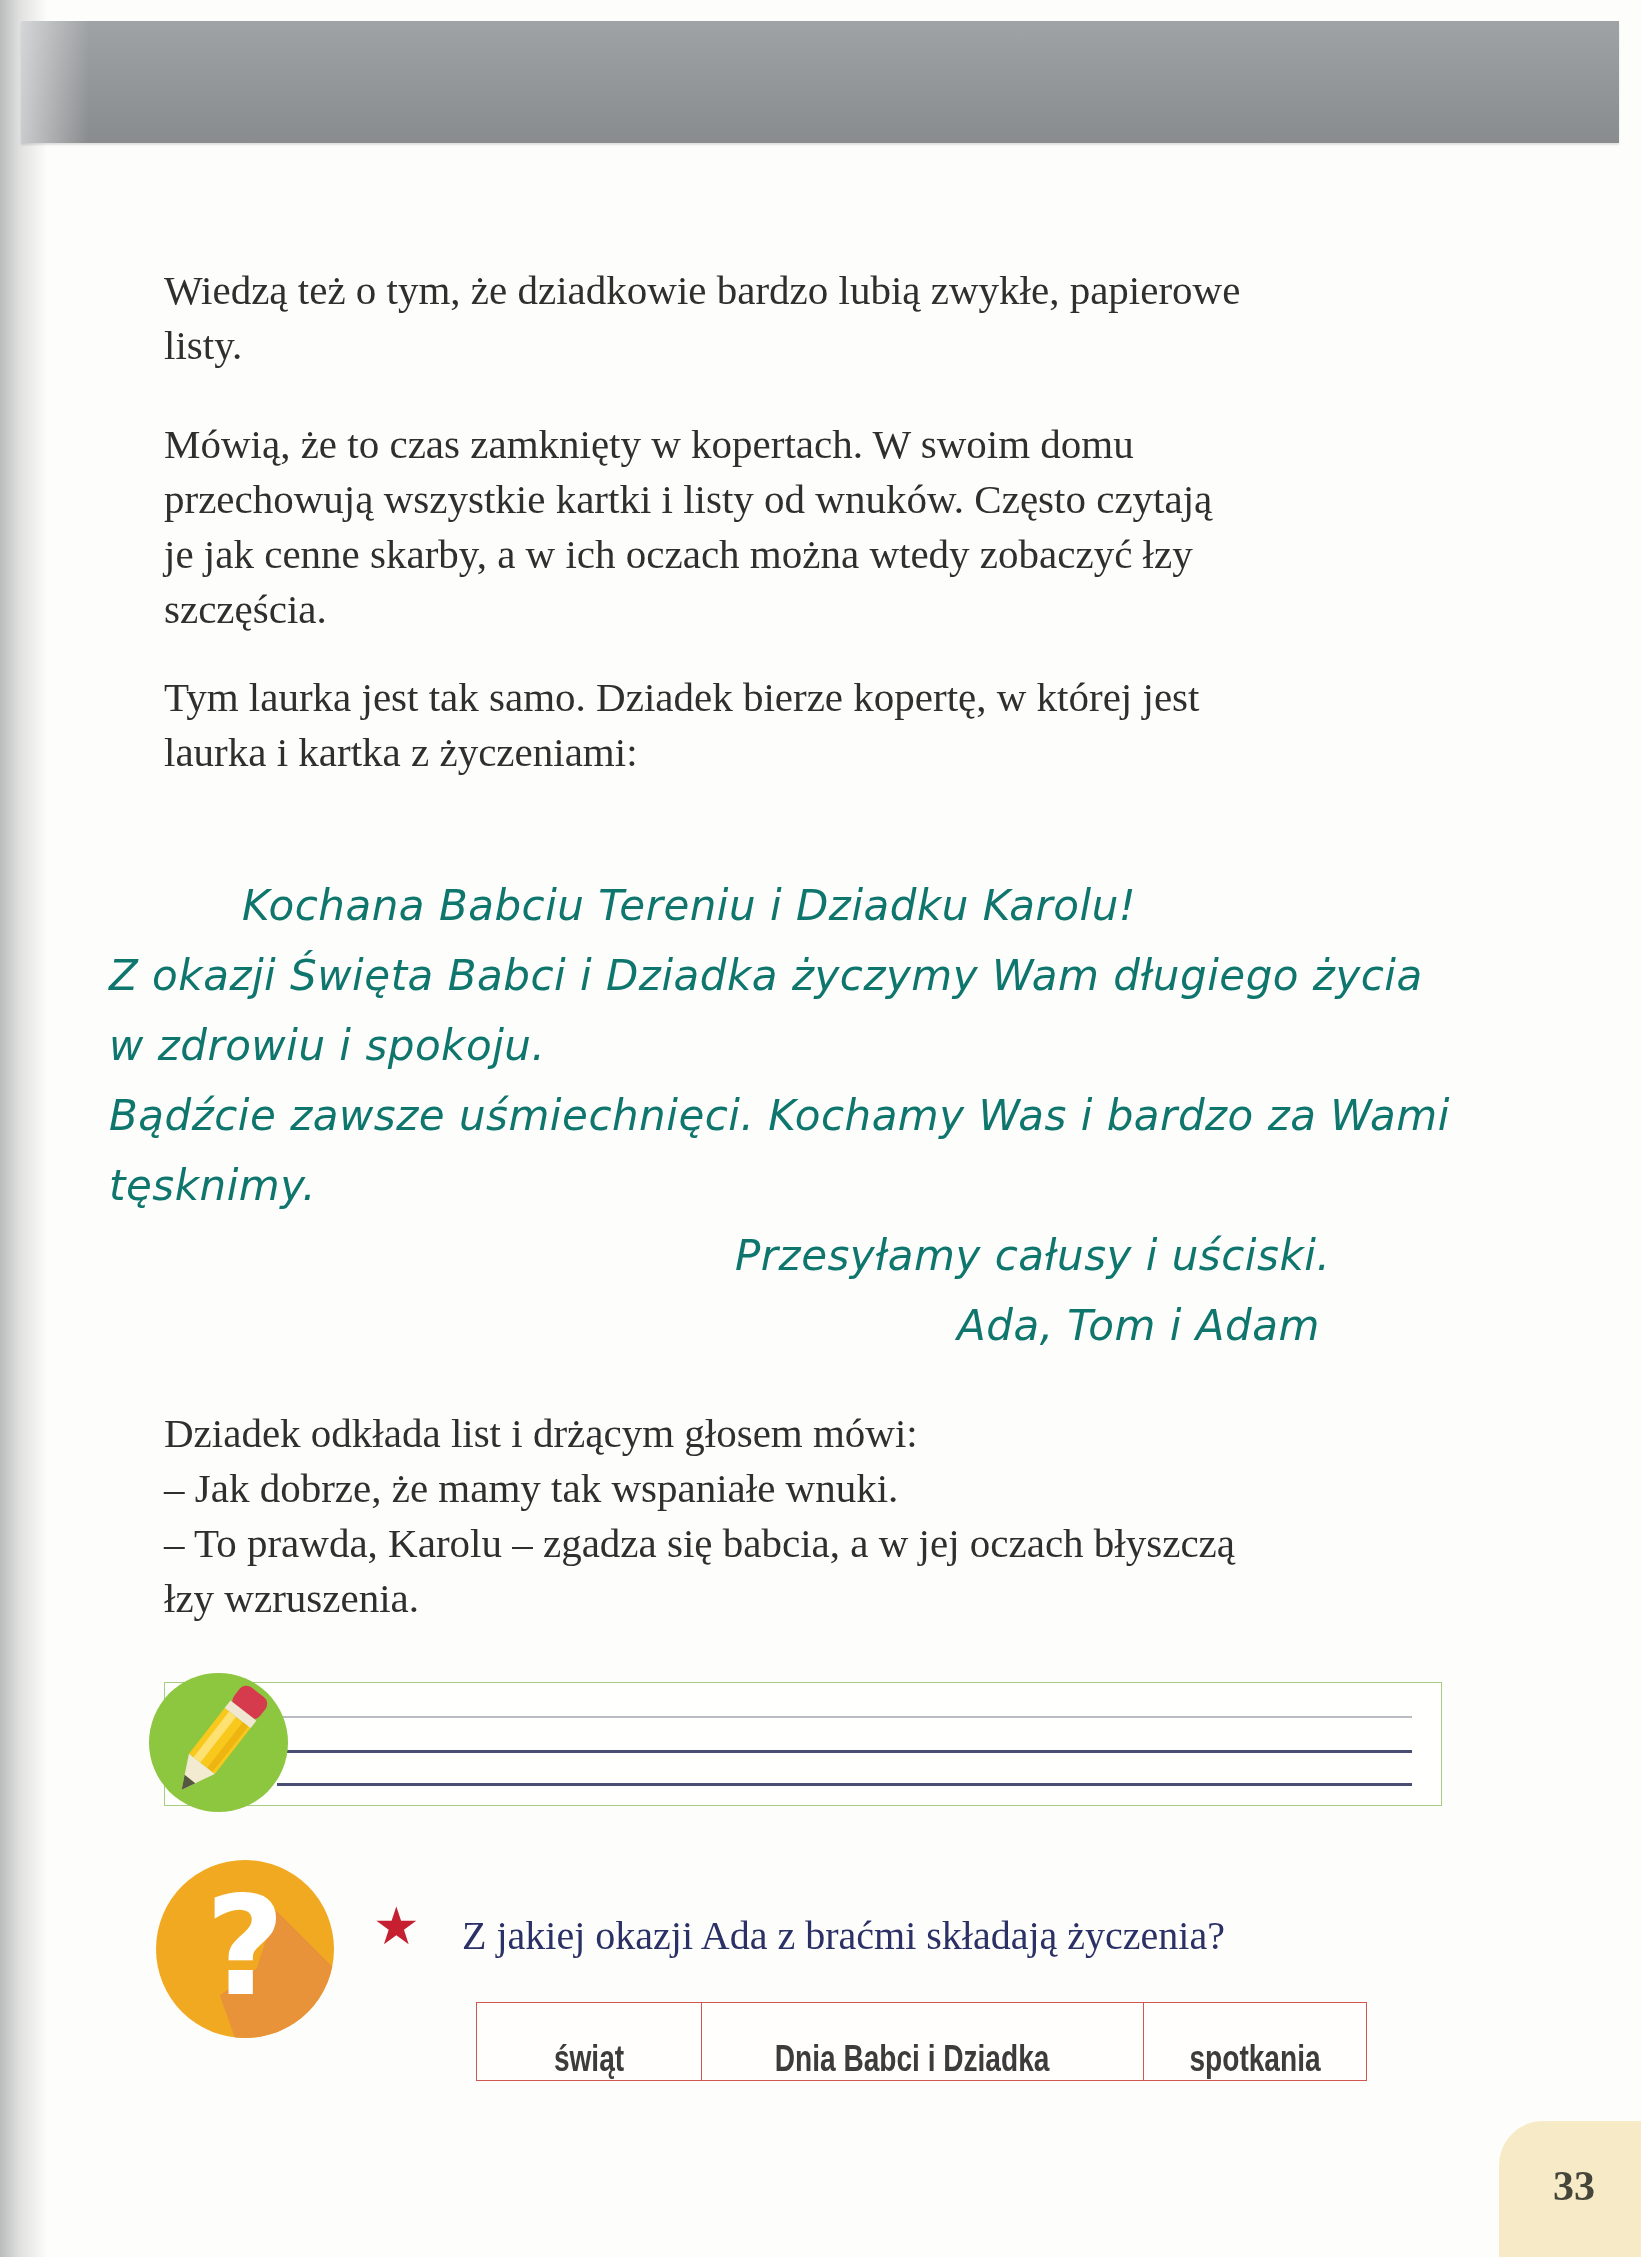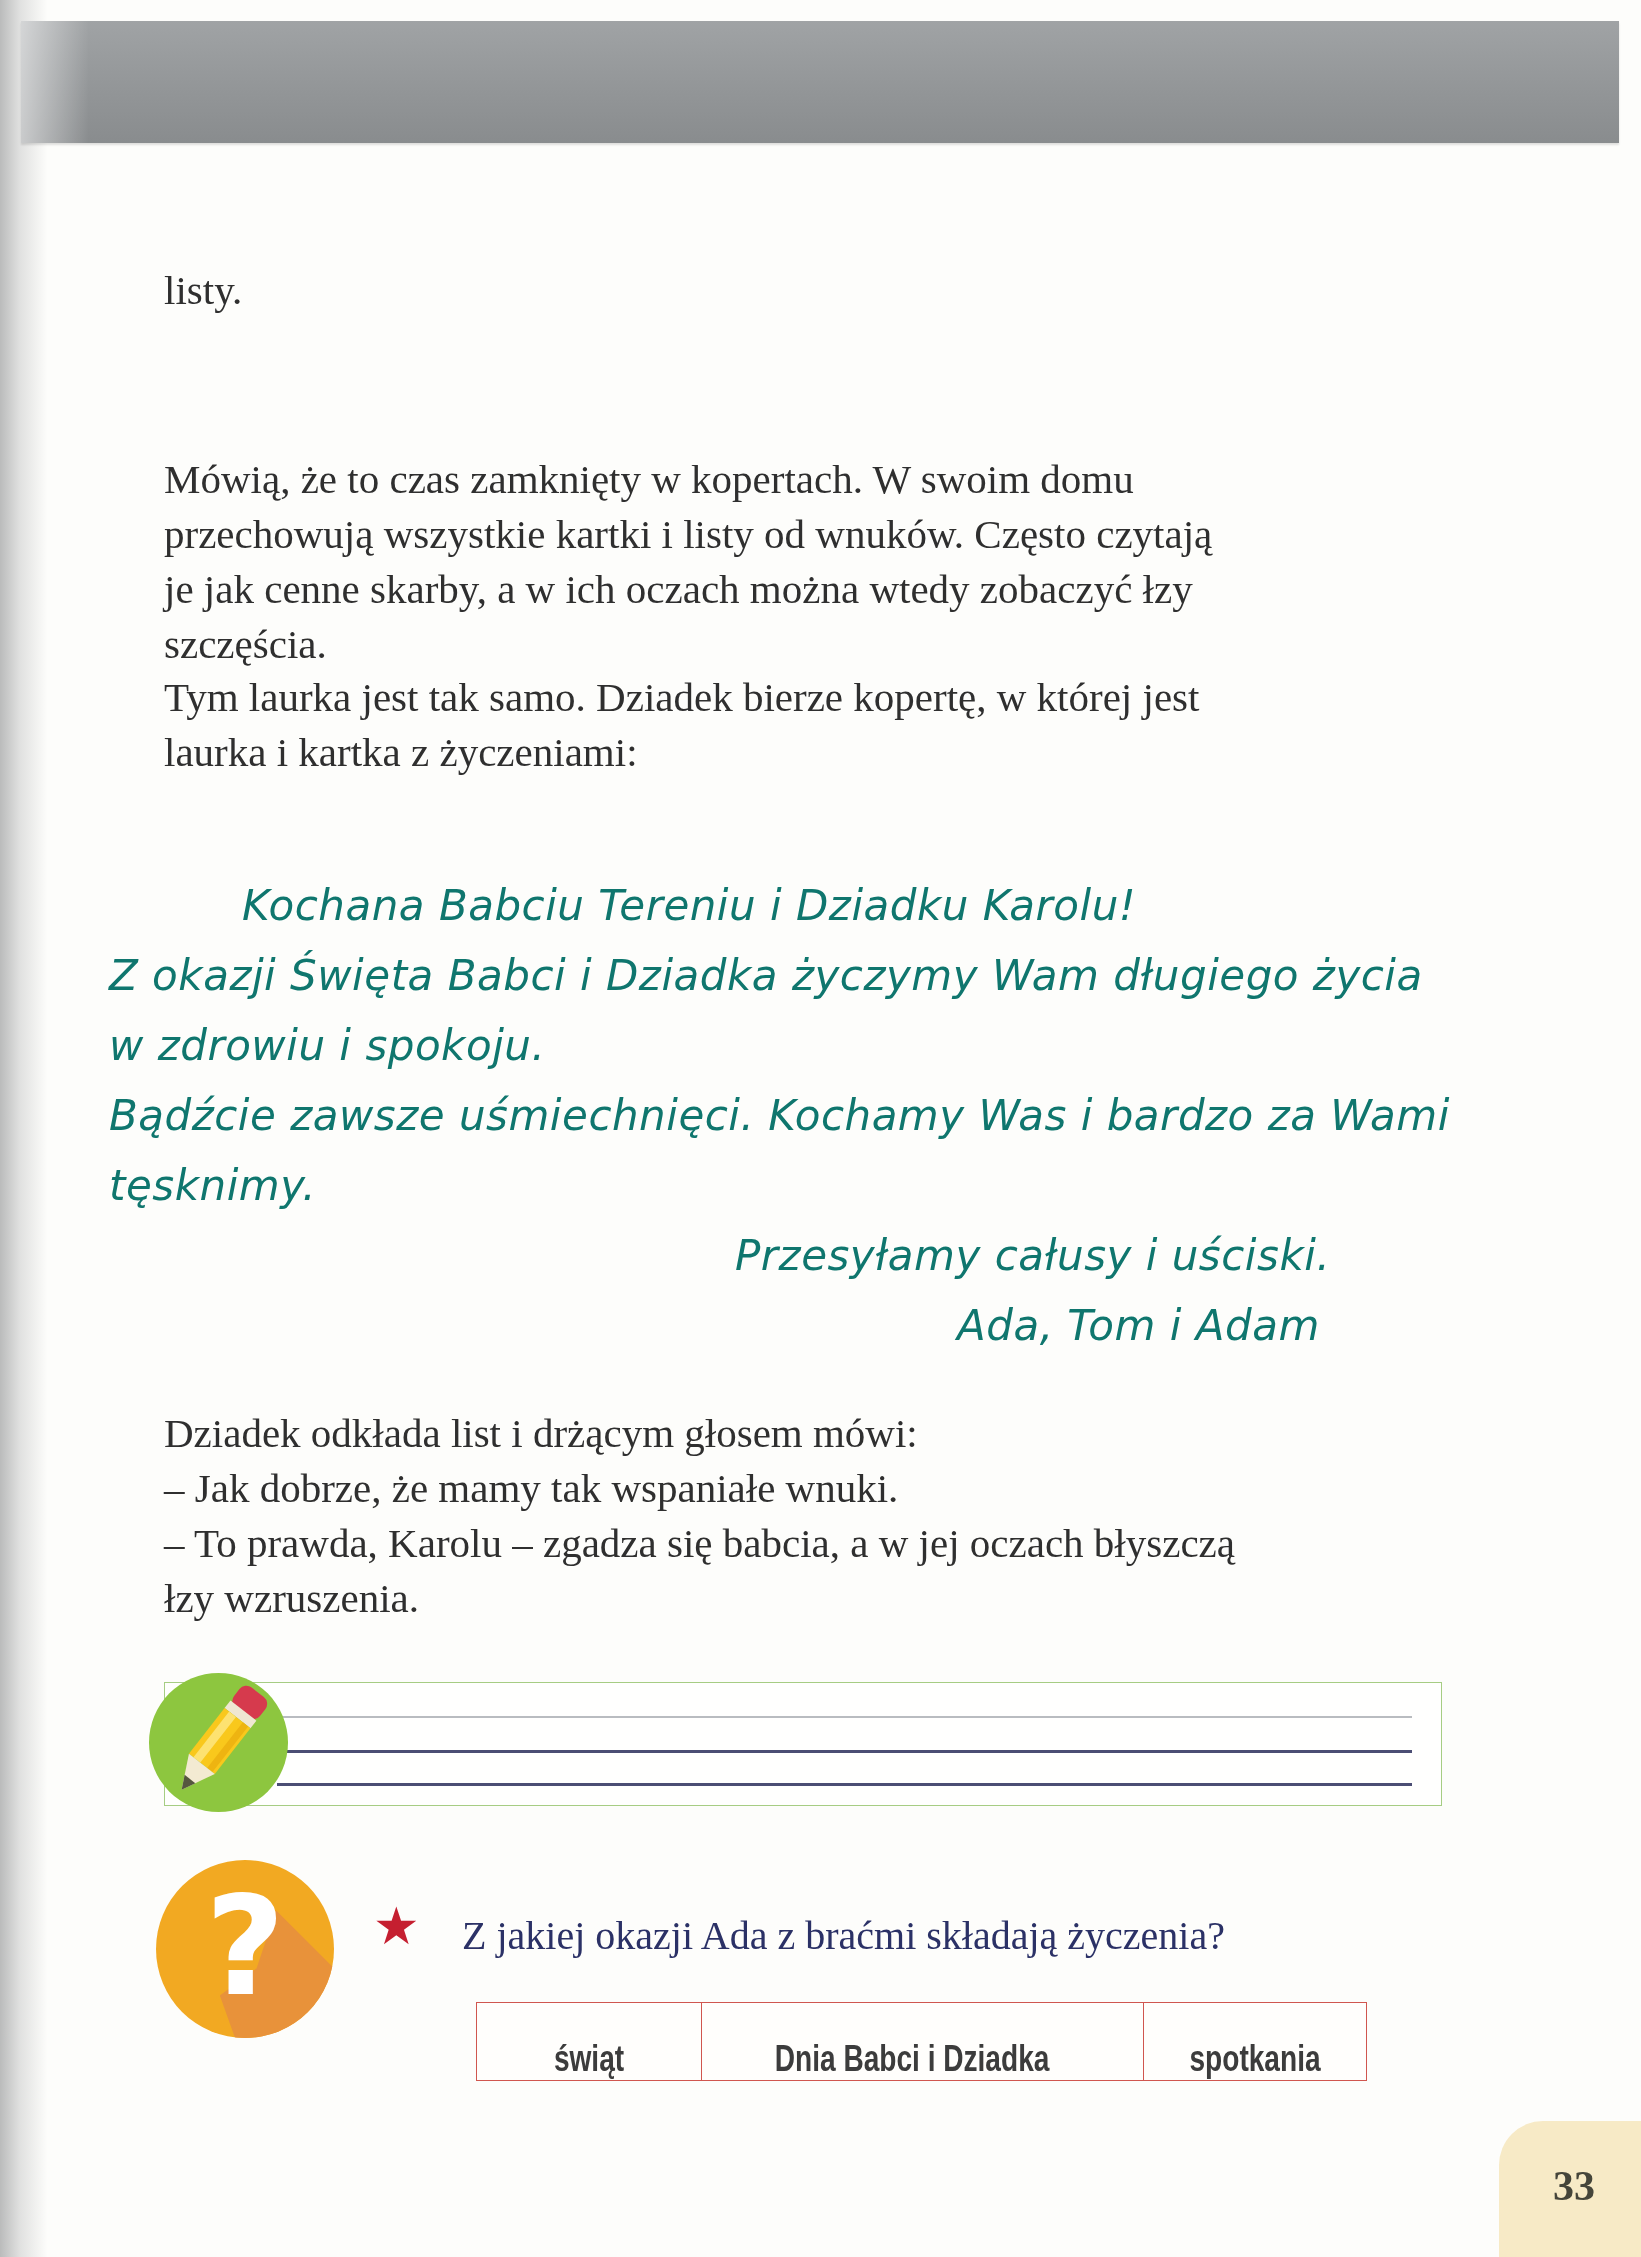--- a/index.html
+++ b/index.html
@@ -19,21 +19,21 @@
     background:linear-gradient(180deg,#a0a3a5 0%, #939698 55%, #898c8e 100%);
     box-shadow:0 1.9px 1.9px rgba(0,0,0,.12);
   }
   .top-bar:before{
     content:"";position:absolute;left:0;top:0;bottom:0;width:68px;
     background:linear-gradient(90deg, rgba(255,255,255,.55), rgba(255,255,255,0));
   }
   
   .block{position:absolute;left:164px;width:1313px;font-size:41px;line-height:55px;color:#2f2f2f;}
   .b-p1{top:263px;}
-  .b-p2{top:417px;margin-top:35px;}
+  .b-p2{top:417px;}
   .b-p3{top:670px;}
   .b-dialogue{top:1406px;}
   
   .letter{
     position:absolute;left:109px;top:871px;width:1390px;
     font-family:"DejaVu Sans", sans-serif;font-style:italic;
     font-size:42px;line-height:70px;color:#0f766e;letter-spacing:0.5px;
   }
   .l-salutation{padding-left:133px;}
   .l-closing{padding-left:626px;}
@@ -84,20 +84,21 @@
 </style>
 </head>
 <body>
 
 <div class="page">
 
   <div class="edge-shadow"></div>
   <div class="top-bar"></div>
 
   <div class="block b-p1">
+    <div>Wiedzą też o tym, że dziadkowie bardzo lubią zwykłe, papierowe</div>
     <div>listy.</div>
   </div>
 
   <div class="block b-p2">
     <div>Mówią, że to czas zamknięty w kopertach. W swoim domu</div>
     <div>przechowują wszystkie kartki i listy od wnuków. Często czytają</div>
     <div>je jak cenne skarby, a w ich oczach można wtedy zobaczyć łzy</div>
     <div>szczęścia.</div>
   </div>
 

